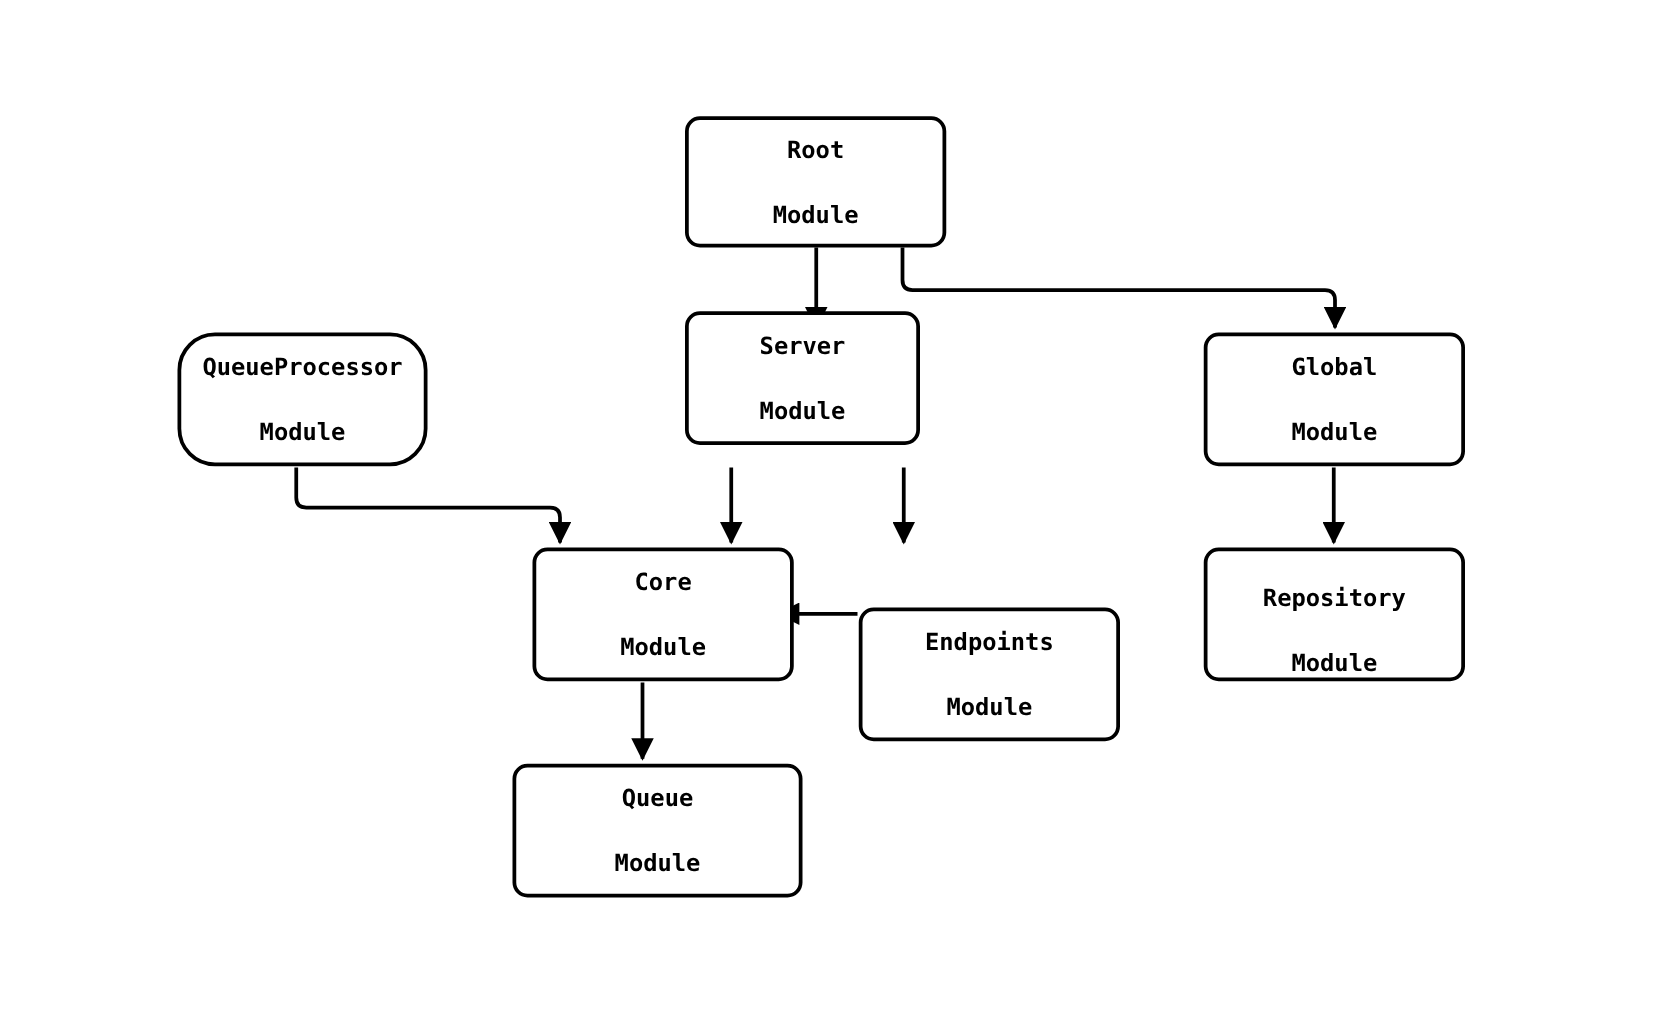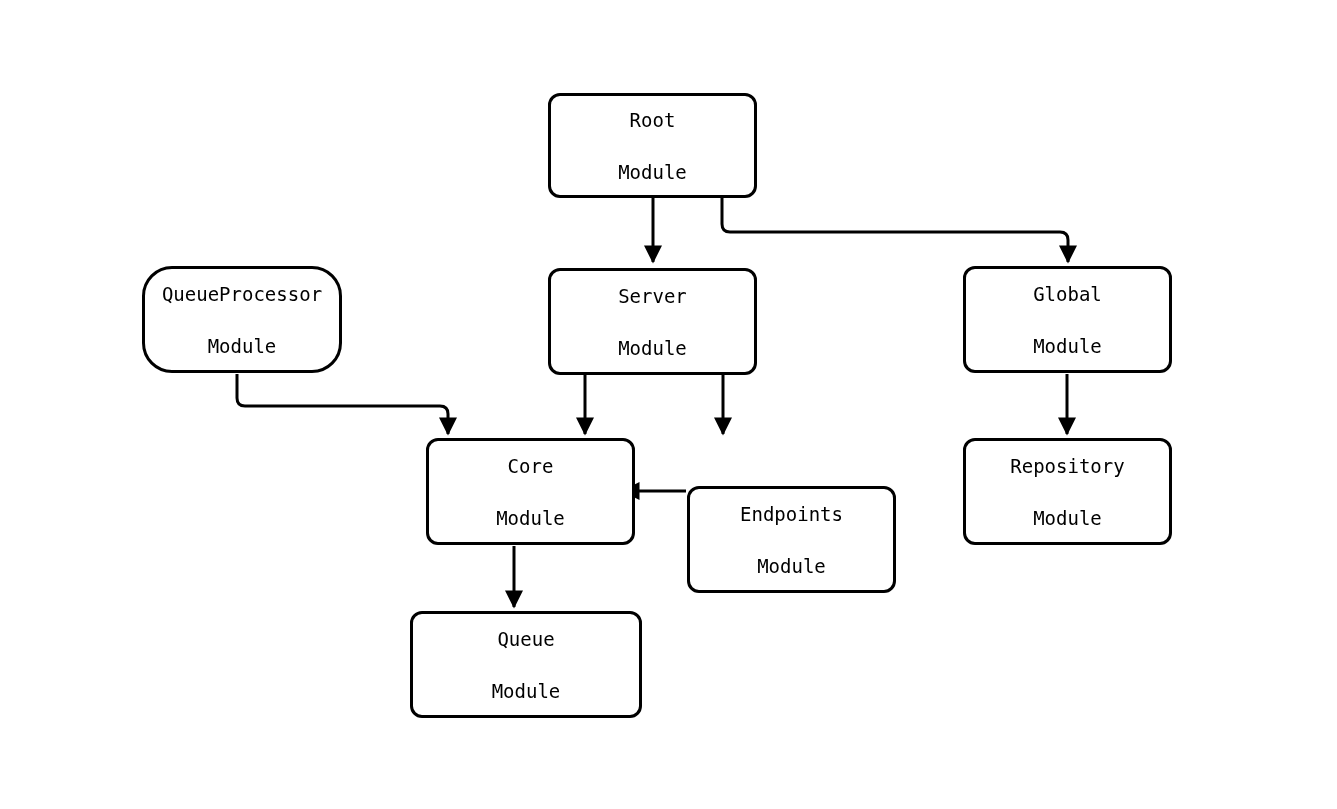--- a/index.html
+++ b/index.html
@@ -30,21 +30,21 @@
     border: 3px solid #000000;
     border-radius: 12px;
     display: flex;
     align-items: center;
     justify-content: center;
     text-align: center;
   }
   .node-label {
     display: flex;
     flex-direction: column;
-    font-weight: normal;
+    font-weight: bold;
     font-size: 19px;
     line-height: 22px;
     color: #000000;
     letter-spacing: 0px;
     gap: 30px;
   }
 </style>
 </head>
 <body>
 
@@ -75,21 +75,21 @@
     </div>
   </div>
 
   <div class="node" style="left:142px; top:266px; width:200px; height:107px;border-radius:30px;">
     <div class="node-label">
       <span>QueueProcessor</span>
       <span>Module</span>
     </div>
   </div>
 
-  <div class="node" style="left:548px; top:268px; width:209px; height:107px;">
+  <div class="node" style="left:548px; top:249px; width:188px; height:107px;">
     <div class="node-label">
       <span>Server</span>
       <span>Module</span>
     </div>
   </div>
 
   <div class="node" style="left:963px; top:266px; width:209px; height:107px;text-align:center;">
     <div class="node-label">
       <span>Global</span>
       <span>Module</span>
@@ -103,21 +103,21 @@
     </div>
   </div>
 
   <div class="node" style="left:687px; top:438px; width:209px; height:107px;margin-top:48px;">
     <div class="node-label">
       <span>Endpoints</span>
       <span>Module</span>
     </div>
   </div>
 
-  <div class="node" style="left:963px; top:438px; width:209px; height:107px;">
+  <div class="node" style="left:963px; top:438px; width:209px; height:107px;align-items:flex-end;">
     <div class="node-label">
       <span>Repository</span>
       <span>Module</span>
     </div>
   </div>
 
   <div class="node" style="left:410px; top:611px; width:232px; height:107px;">
     <div class="node-label">
       <span>Queue</span>
       <span>Module</span>

